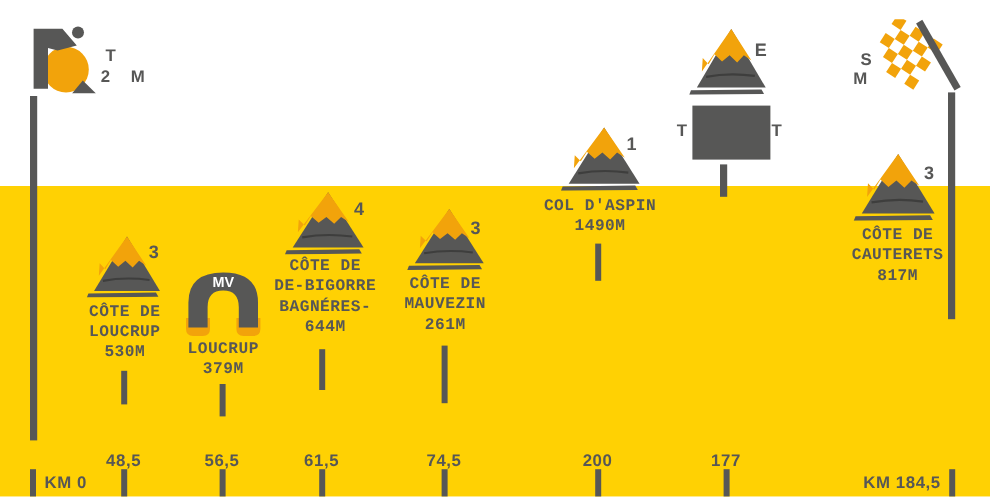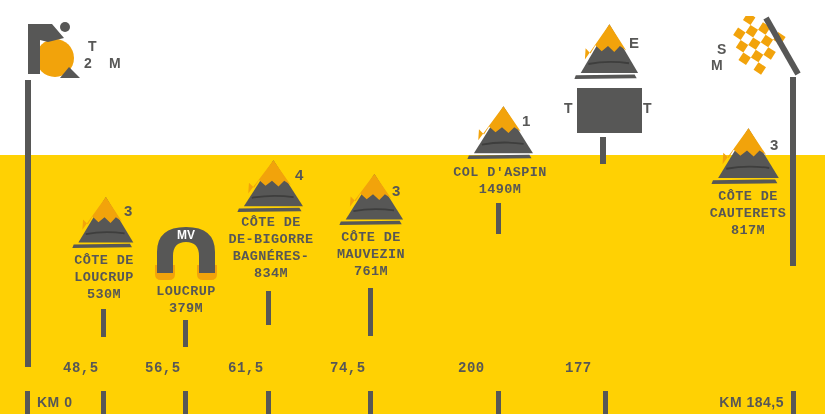--- a/index.html
+++ b/index.html
@@ -8,21 +8,21 @@
     font-family:"Liberation Sans","DejaVu Sans",sans-serif;font-weight:bold;color:#575756;
     -webkit-font-smoothing:antialiased;
   }
   .yellow-band{position:absolute;left:0;top:155px;width:825px;height:259px;background:#FFD103;}
   .vline{position:absolute;background:#575756;}
   .climb-label{position:absolute;width:130px;text-align:center;font-size:13.5px;line-height:17px;letter-spacing:.4px;font-family:Liberation Mono, monospace;}
   .climb-label div{white-space:nowrap;}
   .cat{position:absolute;font-size:15px;letter-spacing:0;}
   .frag{position:absolute;font-size:14px;letter-spacing:.5px;}
   .tick{position:absolute;width:5px;height:23px;top:391px;background:#575756;}
-  .tick-label{position:absolute;top:360px;width:80px;text-align:left;font-size:14px;letter-spacing:.5px;font-family:Liberation Mono, monospace;}
+  .tick-label{position:absolute;top:375px;width:80px;text-align:center;font-size:14px;letter-spacing:.5px;}
   .km-end{position:absolute;font-size:14px;letter-spacing:.5px;top:394px;text-align:center;}
   .redaction{position:absolute;background:#575756;}
   svg{position:absolute;display:block;}
 </style>
 </head>
 <body>
 
 <div class="stage">
 
   <div class="yellow-band"></div>
@@ -68,35 +68,35 @@
     <polygon points="52,3 93,68 11,68" fill="#575756"></polygon>
     <polygon points="52,3 76,38 67,32 59,40 50,32 41,39 32,31 25,42 18,35 17,50" fill="#F2A30B"></polygon>
     <path d="M22,56 Q50,51 80,55" stroke="#3e3e3d" stroke-width="2.5" fill="none"></path>
     <polygon points="4,71 88,70 91,75 2,76" fill="#575756"></polygon>
   </svg>
   <span class="cat" style="left:295px;top:166px">4</span>
   <div class="climb-label" style="left:206px;top:214px">
     <div>CÔTE DE</div>
     <div>DE-BIGORRE</div>
     <div>BAGNÉRES-</div>
-    <div>834M</div>
+    <div>644M</div>
   </div>
   <div class="vline" style="left:266px;top:291px;width:5px;height:34px"></div>
 
   <svg style="left:338px;top:172px" width="70" height="53" viewBox="0 0 100 76" preserveAspectRatio="none">
     <polygon points="52,3 93,68 11,68" fill="#575756"></polygon>
     <polygon points="52,3 76,38 67,32 59,40 50,32 41,39 32,31 25,42 18,35 17,50" fill="#F2A30B"></polygon>
     <path d="M22,56 Q50,51 80,55" stroke="#3e3e3d" stroke-width="2.5" fill="none"></path>
     <polygon points="4,71 88,70 91,75 2,76" fill="#575756"></polygon>
   </svg>
   <span class="cat" style="left:392px;top:182px">3</span>
   <div class="climb-label" style="left:306px;top:229px">
     <div>CÔTE DE</div>
     <div>MAUVEZIN</div>
-    <div>761M</div>
+    <div>261M</div>
   </div>
   <div class="vline" style="left:368px;top:288px;width:5px;height:48px"></div>
 
   <svg style="left:466px;top:104px" width="72" height="55" viewBox="0 0 100 76" preserveAspectRatio="none">
     <polygon points="52,3 93,68 11,68" fill="#575756"></polygon>
     <polygon points="52,3 76,38 67,32 59,40 50,32 41,39 32,31 25,42 18,35 17,50" fill="#F2A30B"></polygon>
     <path d="M22,56 Q50,51 80,55" stroke="#3e3e3d" stroke-width="2.5" fill="none"></path>
     <polygon points="4,71 88,70 91,75 2,76" fill="#575756"></polygon>
   </svg>
   <span class="cat" style="left:522px;top:112px">1</span>

